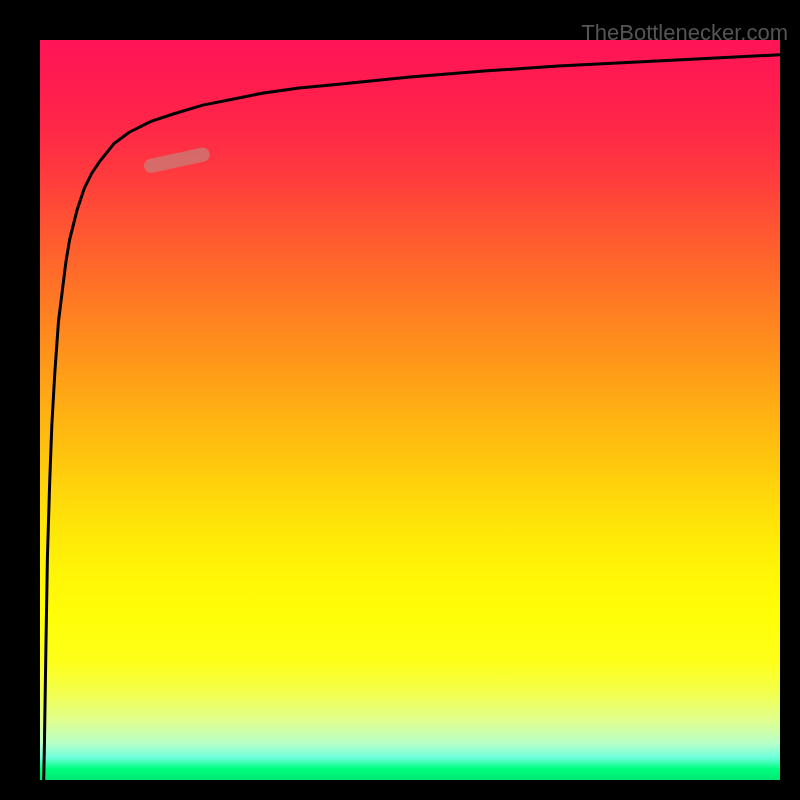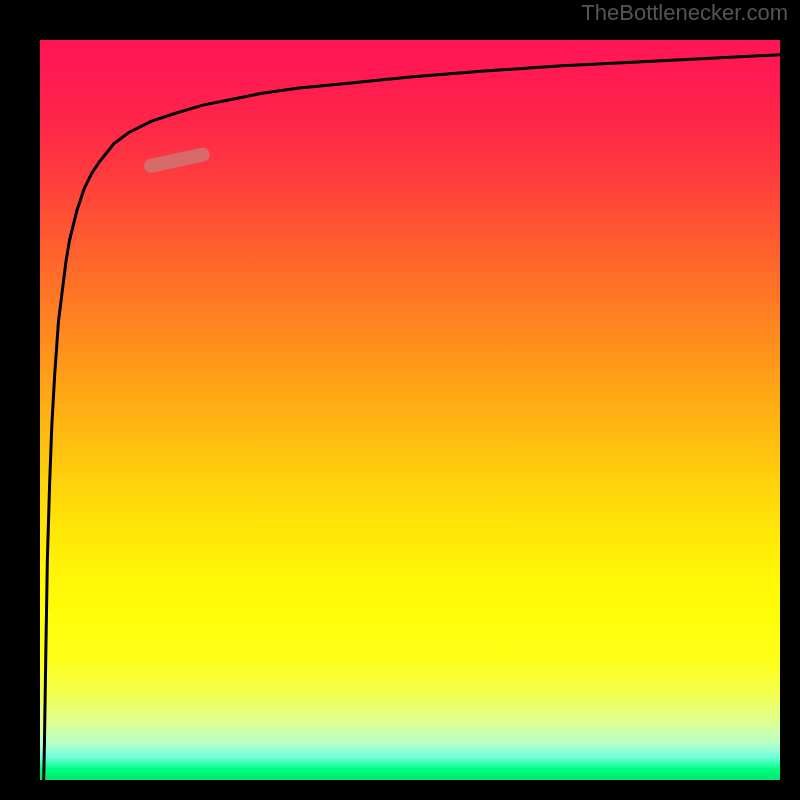--- a/index.html
+++ b/index.html
@@ -9,21 +9,21 @@
     }
     body {
       width: 800px;
       height: 800px;
       background: #000;
       position: relative;
       font-family: Arial, sans-serif;
     }
     .watermark {
       position: absolute;
-      top: 0;
+      top: 20px;
       right: 12px;
       color: #555;
       font-size: 22px;
       z-index: 10;
       text-align: center;
     }
     .plot-area {
       position: absolute;
       left: 40px;
       top: 40px;

